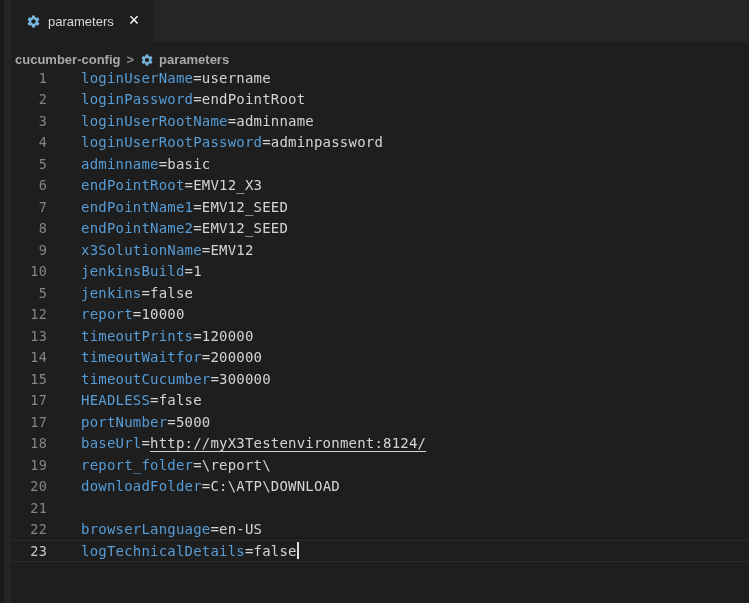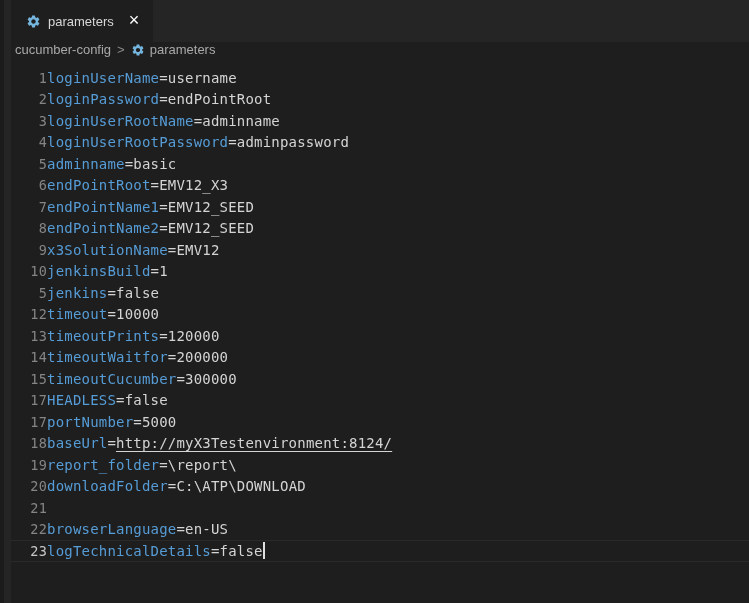--- a/index.html
+++ b/index.html
@@ -45,25 +45,26 @@
     line-height: 16px;
     width: 18px; height: 18px;
     text-align: center;
     border-radius: 3px;
     cursor: pointer;
   }
 
   
   .breadcrumb {
     position: absolute; left: 11px; right: 4px; top: 42px; height: 25px;
-    display: flex; align-items: flex-start;
+    display: flex; align-items: flex-end;
     padding-left: 4px;
     background: var(--editor-bg, #1e1e1e);
     color: var(--breadcrumb-text, #a9a9a9);
     font-size: 13px;
+    font-weight: bold;
   }
   .breadcrumb .crumb { cursor: pointer; white-space: nowrap; }
   .breadcrumb .sep { margin: 0 6px; color: #8a8a8a; font-size: 13px; }
   .breadcrumb .file-icon { width: 14px; height: 14px; margin-right: 5px; }
   .breadcrumb .crumb-file { display: flex; align-items: center; }
 
   
   .editor {
     position: absolute; left: 11px; right: 0; top: 67px; bottom: 0;
     font-family: "DejaVu Sans Mono", monospace;
@@ -80,21 +81,21 @@
     box-shadow: inset 0 1px 0 #2a2a2a, inset 0 -1px 0 #2a2a2a;
   }
   .ln {
     width: 36px;
     text-align: right;
     color: var(--line-number, #858585);
     flex: 0 0 auto;
     font-size: 13.5px;
   }
   .line.active .ln { color: var(--active-line-number, #c6c6c6); }
-  .code { }
+  .code { margin-left: 34px; }
   .key { color: var(--key, #569cd6); }
   .eq, .val { color: var(--value, #d4d4d4); }
   .val.link { text-decoration: underline; text-underline-offset: 3px; }
   .cursor {
     display: inline-block;
     width: 2px; height: 17px;
     background: #e0e0e0;
     vertical-align: -3px;
     margin-left: 0px;
   }
@@ -166,21 +167,21 @@
       <div class="line">
     <span class="ln">10</span>
     <span class="code"><span class="key">jenkinsBuild</span><span class="eq">=</span><span class="val">1</span></span>
   </div>
       <div class="line">
     <span class="ln">5</span>
     <span class="code"><span class="key">jenkins</span><span class="eq">=</span><span class="val">false</span></span>
   </div>
       <div class="line">
     <span class="ln">12</span>
-    <span class="code"><span class="key">timeout</span><span class="eq">=</span><span class="val">10000</span></span>
+    <span class="code"><span class="key">report</span><span class="eq">=</span><span class="val">10000</span></span>
   </div>
       <div class="line">
     <span class="ln">13</span>
     <span class="code"><span class="key">timeoutPrints</span><span class="eq">=</span><span class="val">120000</span></span>
   </div>
       <div class="line">
     <span class="ln">14</span>
     <span class="code"><span class="key">timeoutWaitfor</span><span class="eq">=</span><span class="val">200000</span></span>
   </div>
       <div class="line">

